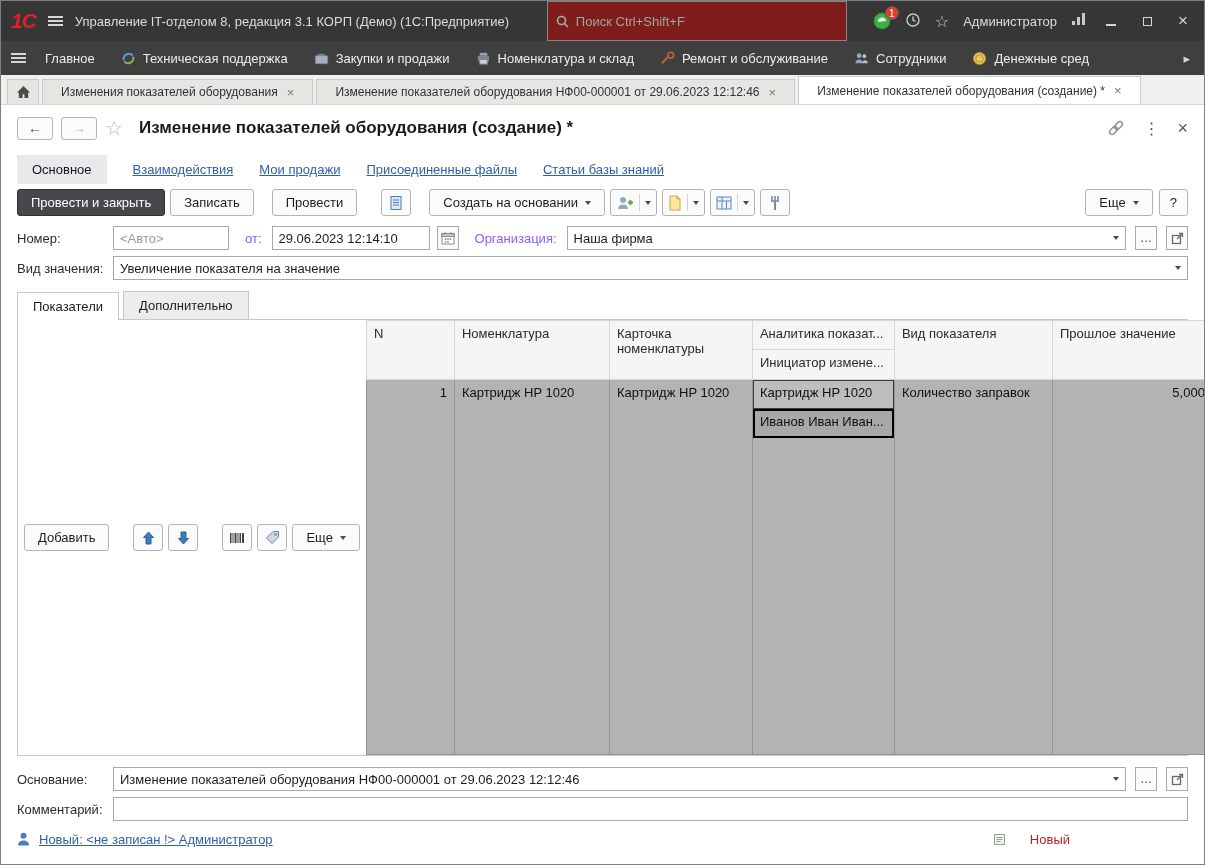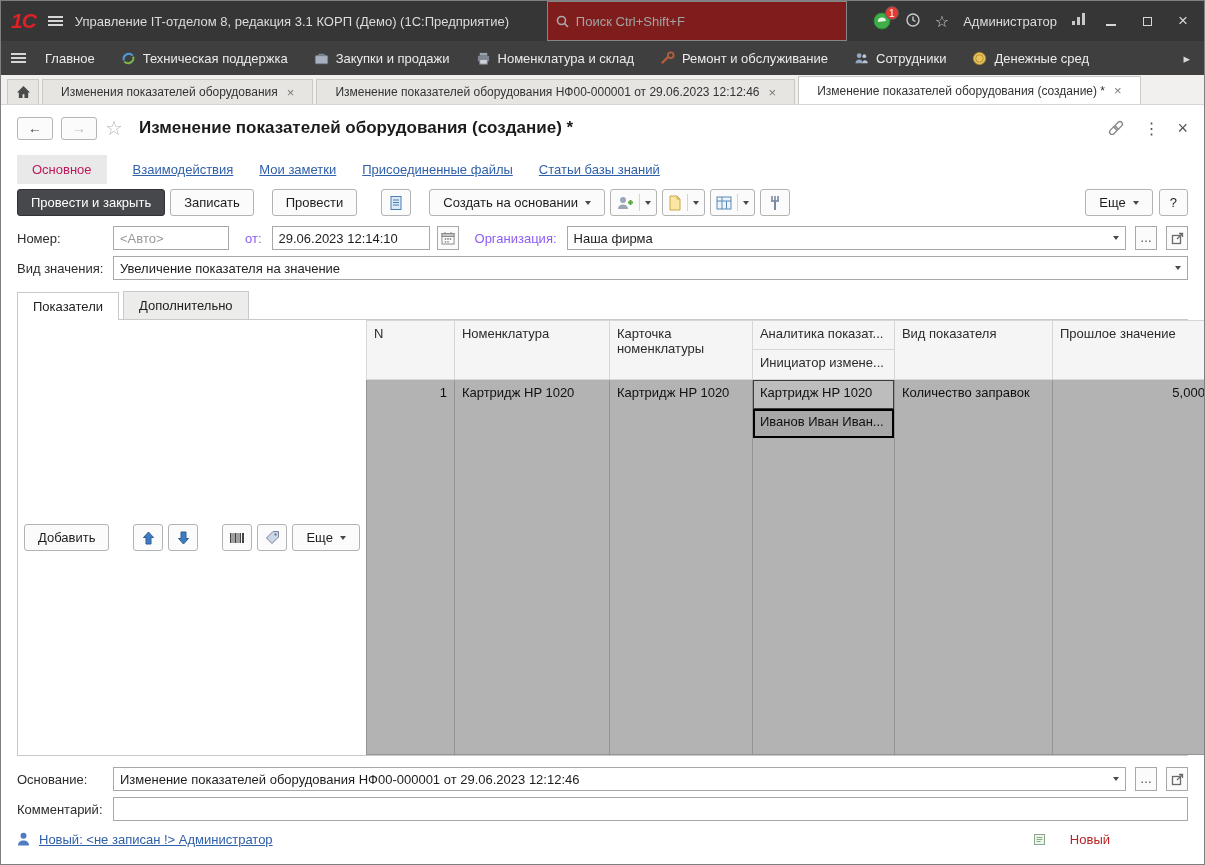--- a/index.html
+++ b/index.html
@@ -48,21 +48,21 @@
   .hist-btn { width:36px; height:23px; border:1px solid #b5b5b5; border-radius:3px; background:#fbfbfb; display:flex; align-items:center; justify-content:center; cursor:pointer; }
   .i-back::before { content:"←"; color:#444; font-size:14px; }
   .i-fwd::before { content:"→"; color:#bdbdbd; font-size:14px; }
   .fav::before { content:"☆"; color:#b8b8b8; font-size:20px; }
   .form-title { font-size:17px; font-weight:bold; color:#1b1b1b; margin-left:8px; white-space:nowrap; }
   .fh-right { margin-left:auto; display:flex; align-items:center; gap:18px; }
   .i-kebab::before { content:"⋮"; color:#555; font-size:16px; }
   .i-x-md::before { content:"×"; color:#555; font-size:18px; }
 
   .nav-links { height:36px; display:flex; align-items:center; padding:0 16px; gap:26px; flex:0 0 auto; }
-  .nav-active { background:#e9e9e9; padding:7px 15px; color:#be185d; cursor:pointer; }
+  .nav-active { background:#e9e9e9; padding:7px 15px; color:#0f172a; cursor:pointer; }
   .nav-links a { color:#3060aa; text-decoration:underline; cursor:pointer; white-space:nowrap; }
 
   .toolbar { display:flex; align-items:center; gap:5px; padding:2px 16px 7px; flex:0 0 auto; }
   .btn { background:#fbfbfb; border:1px solid #b3b3b3; border-radius:3px; padding:5px 13px; font-size:13px; color:#1d1d1d; display:inline-flex; align-items:center; gap:7px; cursor:pointer; white-space:nowrap; }
   .btn-dark { background:#46484c; border:1px solid #303236; color:#fff; }
   .icon-btn { background:#fbfbfb; border:1px solid #b3b3b3; border-radius:3px; height:27px; min-width:30px; display:inline-flex; align-items:center; justify-content:center; gap:5px; padding:0 5px; cursor:pointer; }
   .combo .sep { width:1px; height:17px; background:#d4d4d4; }
   .i-caret { display:inline-block; width:0; height:0; border-left:3.5px solid transparent; border-right:3.5px solid transparent; border-top:4.5px solid #4a4a4a; }
   .sp8 { width:8px; } .sp14 { width:14px; }
   .tb-right { margin-left:auto; display:flex; gap:6px; }
@@ -101,21 +101,21 @@
   .grid-spacer { flex:1; background:#fff; }
   .hscroll { height:15px; background:#f1f1f1; border-top:1px solid #e0e0e0; display:flex; align-items:center; padding:0 2px; flex:0 0 auto; }
   .i-left::before { content:"◂"; color:#8a8a8a; font-size:10px; }
   .i-right::before { content:"▸"; color:#8a8a8a; font-size:10px; }
   .scroll-arrow { width:12px; text-align:center; cursor:pointer; }
   .thumb { flex:1; height:10px; background:#bfbfbf; border-radius:5px; margin:0 3px; cursor:pointer; }
 
   .bottom-rows { padding-top:8px; flex:0 0 auto; }
   .footer { height:30px; display:flex; align-items:center; padding:0 16px; gap:9px; flex:0 0 auto; }
   .footer a { color:#3060aa; text-decoration:underline; cursor:pointer; }
-  .state-cluster { margin-left:auto; margin-right:78px; display:flex; align-items:center; gap:24px; }
+  .state-cluster { margin-left:auto; margin-right:118px; display:flex; align-items:center; gap:24px; }
   .state-red { color:#bb2222; }
   .bottom-pad { height:10px; flex:0 0 auto; }
 </style>
 </head>
 <body>
 
 <div class="titlebar">
   <span class="logo">1С</span>
   <span class="burger">
       <i></i>
@@ -259,21 +259,21 @@
           </g>
         </svg>
       <span class="i-kebab"></span>
       <span class="i-x-md"></span>
     </div>
   </div>
 
   <div class="nav-links">
     <div class="nav-active">Основное</div>
     <a>Взаимодействия</a>
-    <a>Мои заметки</a>
+    <a>Мои продажи</a>
     <a>Присоединенные файлы</a>
     <a>Статьи базы знаний</a>
   </div>
 
   <div class="toolbar">
     <button class="btn btn-dark">
         <span>Провести и закрыть</span>
       </button>
     <button class="btn">
         <span>Записать</span>

